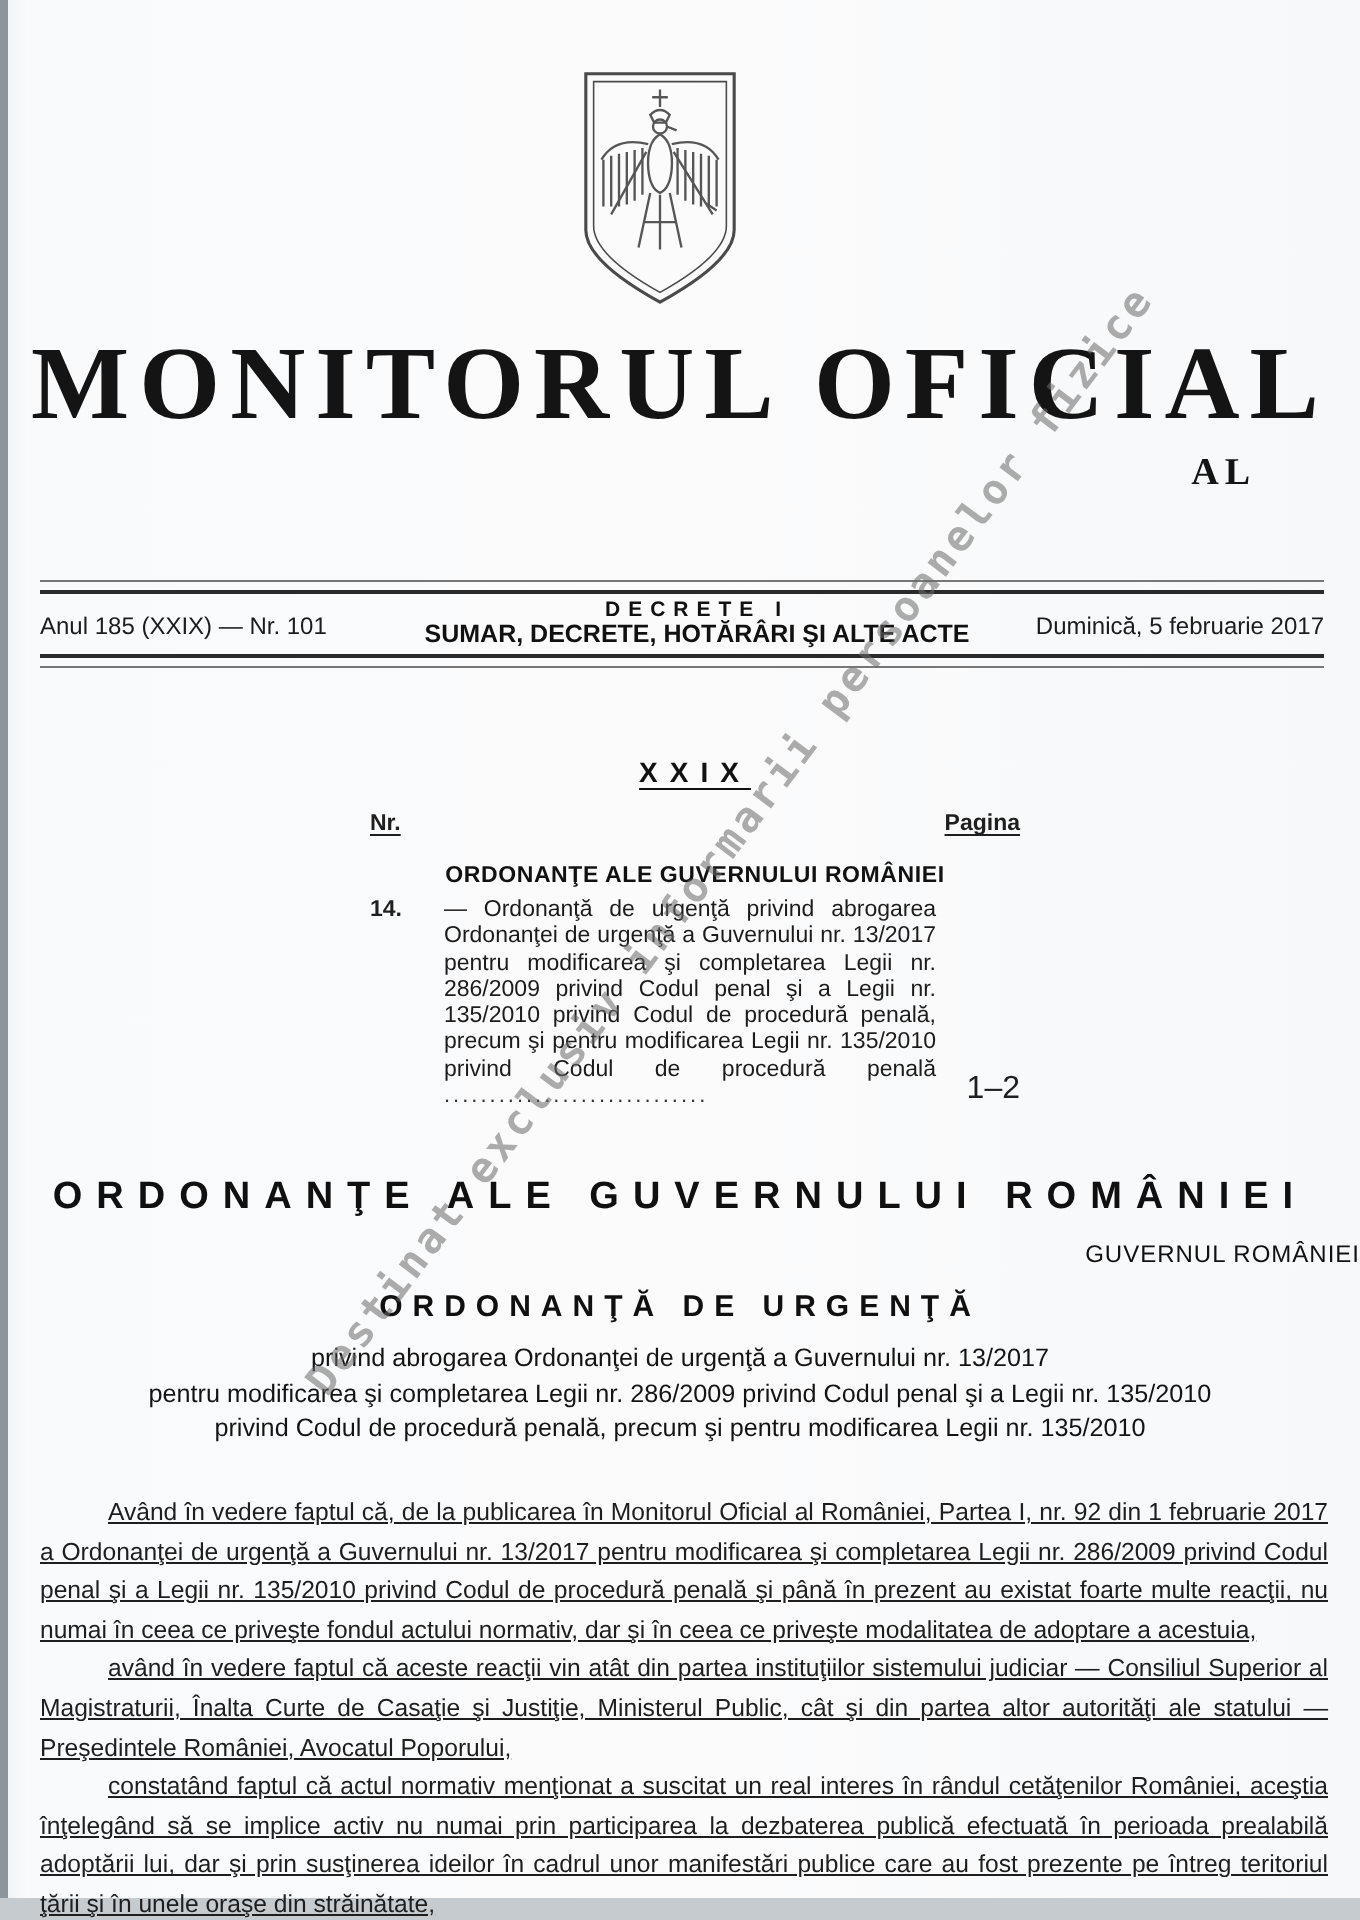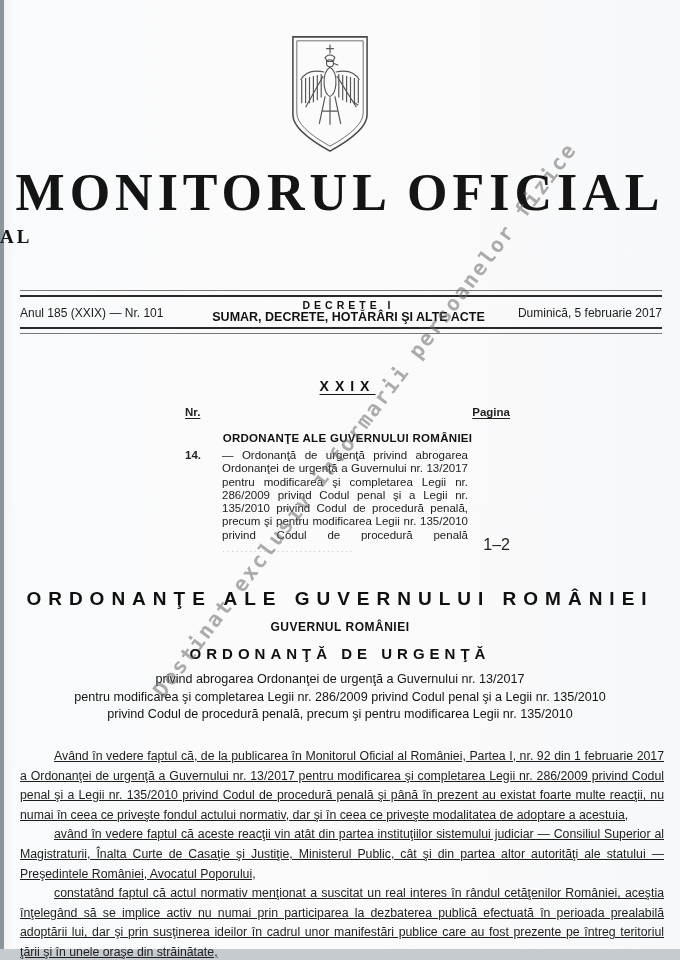--- a/index.html
+++ b/index.html
@@ -18,21 +18,21 @@
     transform:translate(-50%,-50%) rotate(-53deg);
     font-family:"DejaVu Sans Mono",monospace;font-size:21px;font-weight:bold;
     letter-spacing:2px;color:rgba(105,105,105,0.55);white-space:nowrap;text-align:center;
     z-index:6;pointer-events:none;
   }
 
   
   .coat{position:absolute;left:286px;top:33px;width:88px;height:122px;}
   .mast-title{position:absolute;left:0;top:163px;width:680px;text-align:center;
     font-family:"Liberation Serif",serif;font-weight:bold;font-size:52px;letter-spacing:5px;color:#141414;white-space:nowrap;}
-  .mast-al{position:absolute;left:0;top:226px;width:628px;text-align:left;
+  .mast-al{position:absolute;left:0;top:226px;width:628px;text-align:right;
     font-family:"Liberation Serif",serif;font-weight:bold;font-size:19px;letter-spacing:3px;color:#141414;}
   .mast-ro{position:absolute;left:0;top:251px;width:680px;text-align:center;
     font-family:"Liberation Serif",serif;font-weight:bold;font-size:29px;letter-spacing:6px;color:#141414;}
 
   
   .rule-a{position:absolute;left:20px;top:290px;width:642px;height:4px;border-top:1px solid #777;border-bottom:2px solid #2a2a2a;}
   .rule-b{position:absolute;left:20px;top:327px;width:642px;height:4px;border-top:2px solid #2a2a2a;border-bottom:1px solid #777;}
   .band{position:absolute;left:20px;top:299px;width:642px;height:27px;display:flex;align-items:center;}
   .band-left{width:185px;font-size:12px;color:#1c1c1c;white-space:nowrap;}
   .band-center{flex:1;text-align:center;line-height:1.1;}
@@ -50,22 +50,22 @@
   .sumar-item{display:flex;margin-top:5px;}
   .sumar-nr{width:37px;font-size:11.5px;font-weight:bold;}
   .sumar-text{width:246px;font-size:11.5px;line-height:13.3px;text-align:justify;color:#1c1c1c;}
   .dots-leader{display:inline-block;width:132px;height:9px;overflow:hidden;white-space:nowrap;vertical-align:baseline;}
   .dots-leader::after{content:"..........................................................................";letter-spacing:1.5px;color:#333;font-size:11px;}
   .sumar-page{flex:1;display:flex;align-items:flex-end;justify-content:flex-end;font-size:16px;padding-bottom:1px;}
 
   
   .act-section{position:absolute;left:0;top:588px;width:680px;text-align:center;
     font-size:19px;font-weight:bold;letter-spacing:7px;color:#101010;white-space:nowrap;}
-  .act-issuer{position:absolute;left:0;top:620px;width:680px;text-align:center;
-    font-size:12px;font-weight:bold;letter-spacing:0.5px;color:#111;}
+  .act-issuer{position:absolute;left:0;top:620px;width:680px;text-align:right;
+    font-size:12px;font-weight:normal;letter-spacing:0.5px;color:#111;}
   .act-type{position:absolute;left:0;top:645px;width:680px;text-align:center;
     font-size:15px;font-weight:bold;letter-spacing:5px;color:#101010;}
   .act-title{position:absolute;left:10px;top:671px;width:660px;text-align:center;
     font-size:12.6px;font-weight:normal;line-height:17.5px;color:#141414;}
   .act-body{position:absolute;left:20px;top:747px;width:644px;font-size:12.3px;line-height:19.6px;
     text-align:justify;color:#1e1e1e;}
   .act-body p{margin:0;text-indent:34px;text-decoration:underline;}
 </style>
 </head>
 <body>

